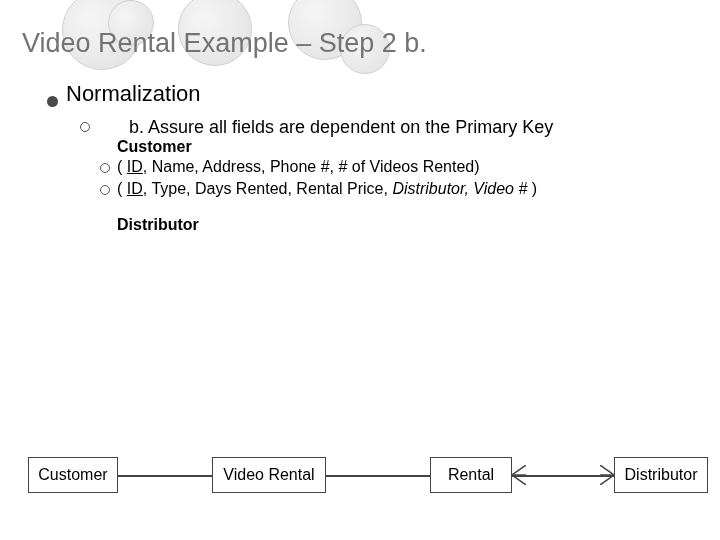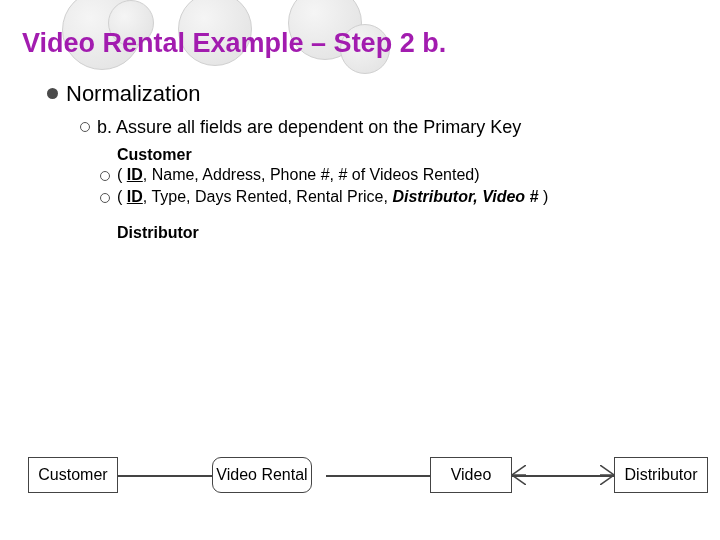--- a/index.html
+++ b/index.html
@@ -22,47 +22,48 @@
     border-radius: 50%;
     background: radial-gradient(circle at 35% 35%, #f5f5f5, #e0e0e0);
   }
   .content {
     position: relative;
     z-index: 1;
     padding: 28px 22px 0 22px;
   }
   .title {
     font-size: 27px;
-    font-weight: bold;
-    color: #a21caf;
+    font-weight: normal;
+    color: #737373;
     margin-bottom: 22px;
   }
   .lvl1 {
     display: flex;
-    align-items: flex-start;
+    align-items: flex-end;
     margin-left: 25px;
     margin-bottom: 10px;
   }
   .lvl1 .bullet {
     width: 11px; height: 11px;
     background: #4a4a4a;
     border-radius: 50%;
     margin-top: 7px;
     margin-right: 8px;
     flex-shrink: 0;
   }
   .lvl1 .text {
     font-size: 22px;
     color: #000;
   }
   .lvl2 {
     display: flex;
     align-items: flex-start;
     margin-left: 58px;
-    margin-bottom: 8px;
+    margin-bottom: 0;
+    gap: 32px;
   }
   .lvl2 .bullet, .lvl3 .bullet {
     width: 10px; height: 10px;
     border: 1.5px solid #555;
     border-radius: 50%;
     margin-top: 5px;
     margin-right: 7px;
     flex-shrink: 0;
   }
   .lvl2 .text {
@@ -81,21 +82,21 @@
     align-items: flex-start;
     margin-left: 78px;
     margin-bottom: 4px;
   }
   .lvl3 .text {
     font-size: 16px;
     color: #000;
   }
   .block { margin-bottom: 18px; }
   .underline { text-decoration: underline; }
-  .bold { font-weight: bold; }
+  .bold { font-weight: normal; }
   .italic { font-style: italic; }
   .diagram {
     position: absolute;
     z-index: 1;
     left: 0;
     top: 445px;
     width: 720px;
     height: 60px;
   }
   .entity {
@@ -168,23 +169,23 @@
   </div>
 
   <div class="block">
     <div class="heading3">Distributor</div>
   </div>
 </div>
 
 <div class="diagram">
   <div class="entity" style="left:28px;width:90px;">Customer</div>
   <div class="line" style="left:118px;width:94px;"></div>
-  <div class="entity" style="left:212px;width:100px;border-radius:9px;">Video Rental</div>
+  <div class="entity" style="left:212px;width:114px;">Video Rental</div>
   <div class="line" style="left:326px;width:104px;"></div>
-  <div class="entity" style="left:430px;width:82px;">Video</div>
+  <div class="entity" style="left:430px;width:82px;">Rental</div>
   <div class="line" style="left:512px;width:102px;"></div>
   <svg class="crowfoot" style="left:512px;" viewBox="0 0 14 20">
     <line x1="0" y1="10" x2="14" y2="0" stroke="#444" stroke-width="1.5"></line>
     <line x1="0" y1="10" x2="14" y2="10" stroke="#444" stroke-width="1.5"></line>
     <line x1="0" y1="10" x2="14" y2="20" stroke="#444" stroke-width="1.5"></line>
   </svg>
   <svg class="crowfoot" style="left:600px;" viewBox="0 0 14 20">
     <line x1="14" y1="10" x2="0" y2="0" stroke="#444" stroke-width="1.5"></line>
     <line x1="14" y1="10" x2="0" y2="10" stroke="#444" stroke-width="1.5"></line>
     <line x1="14" y1="10" x2="0" y2="20" stroke="#444" stroke-width="1.5"></line>

